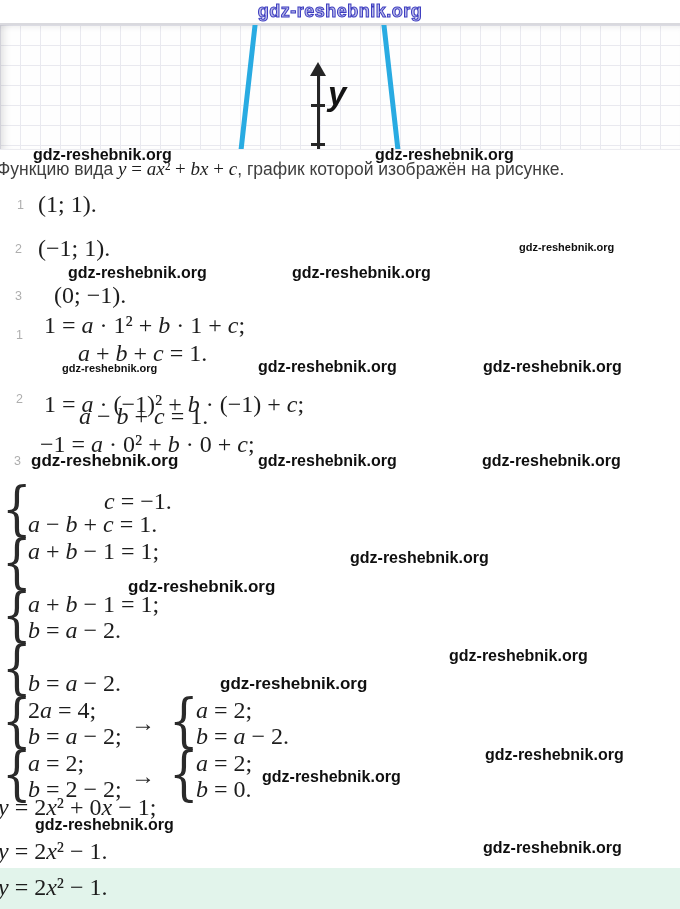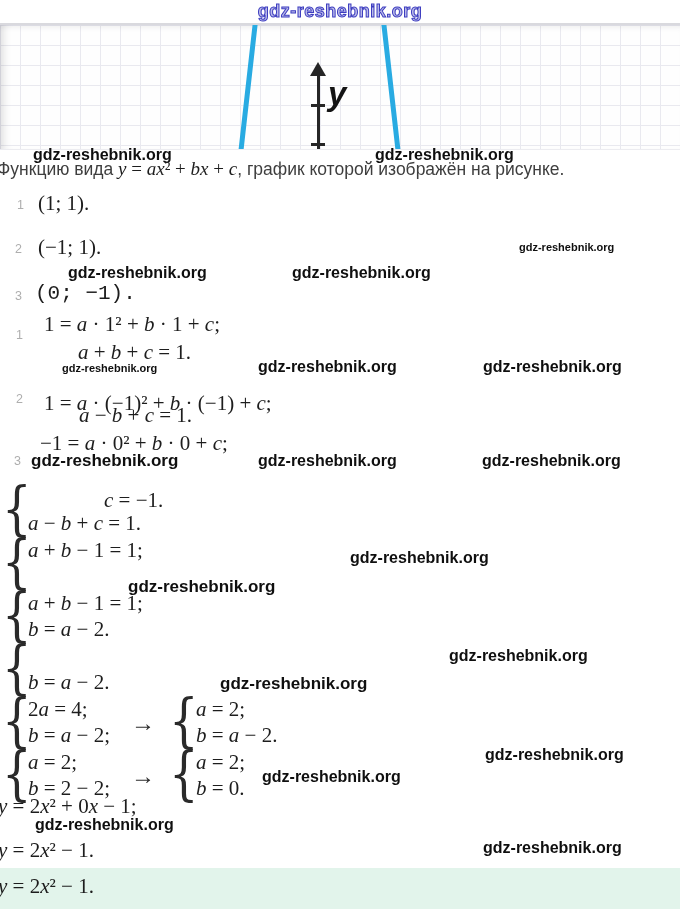--- a/index.html
+++ b/index.html
@@ -28,21 +28,21 @@
   .tick1{top:79px;} .tick2{top:118px;}
   .ylabel{left:328px;top:50px;font-size:33px;font-style:italic;font-weight:700;color:#141414;}
 
   
   .wm{font-size:16px;font-weight:600;color:#0f0f0f;white-space:nowrap;}
   .wm-sm{font-size:11px;font-weight:700;color:#0f0f0f;white-space:nowrap;}
 
   
   .task{font-size:17.5px;color:#3e3e3e;white-space:nowrap;}
   .task .math{font-size:19px;text-align:right;}
-  .math{font-family:"Liberation Serif", serif;font-size:21px;color:#1d1d1d;white-space:nowrap;}
+  .math{font-family:"Liberation Serif", serif;font-size:24px;color:#1d1d1d;white-space:nowrap;}
   .num{font-size:12.5px;color:#aeaeae;}
 
   
   .brace{font-family:"DejaVu Serif", serif;font-size:58px;line-height:56px;font-weight:400;
          color:#2a2a2a;transform:scaleX(.8);transform-origin:left center;top:-1px;left:2px;}
   .sys-l1{left:28px;top:3px;} .sys-l2{left:28px;top:29px;}
   .sys-r1{left:196px;top:3px;} .sys-r2{left:196px;top:29px;}
   .arrow{left:131px;top:15px;font-size:24px;color:#2a2a2a;}
   .brace2{left:169px;}
 
@@ -76,21 +76,21 @@
 <div class="abs math" style="left:38px;top:191px;">(1; 1).</div>
 
 <div class="abs num" style="left:15px;top:242px;">2</div>
 <div class="abs math" style="left:38px;top:235px;">(−1; 1).</div>
 <div class="abs wm-sm" style="left:519px;top:241px;">gdz-reshebnik.org</div>
 
 <div class="abs wm" style="left:68px;top:264px;">gdz-reshebnik.org</div>
 <div class="abs wm" style="left:292px;top:264px;">gdz-reshebnik.org</div>
 
 <div class="abs num" style="left:15px;top:289px;">3</div>
-<div class="abs math" style="left:35px;top:282px;font-family:Liberation Mono, monospace;">(0; −1).</div>
+<div class="abs math" style="left:54px;top:282px;">(0; −1).</div>
 
 <div class="abs num" style="left:16px;top:328px;">1</div>
 <div class="abs math" style="left:44px;top:312px;">1 = <i>a</i> · 1² + <i>b</i> · 1 + <i>c</i>;</div>
 <div class="abs math" style="left:78px;top:340px;"><i>a</i> + <i>b</i> + <i>c</i> = 1.</div>
 
 <div class="abs wm-sm" style="left:62px;top:362px;">gdz-reshebnik.org</div>
 <div class="abs wm" style="left:258px;top:358px;">gdz-reshebnik.org</div>
 <div class="abs wm" style="left:483px;top:358px;">gdz-reshebnik.org</div>
 
 <div class="abs num" style="left:16px;top:392px;">2</div>

